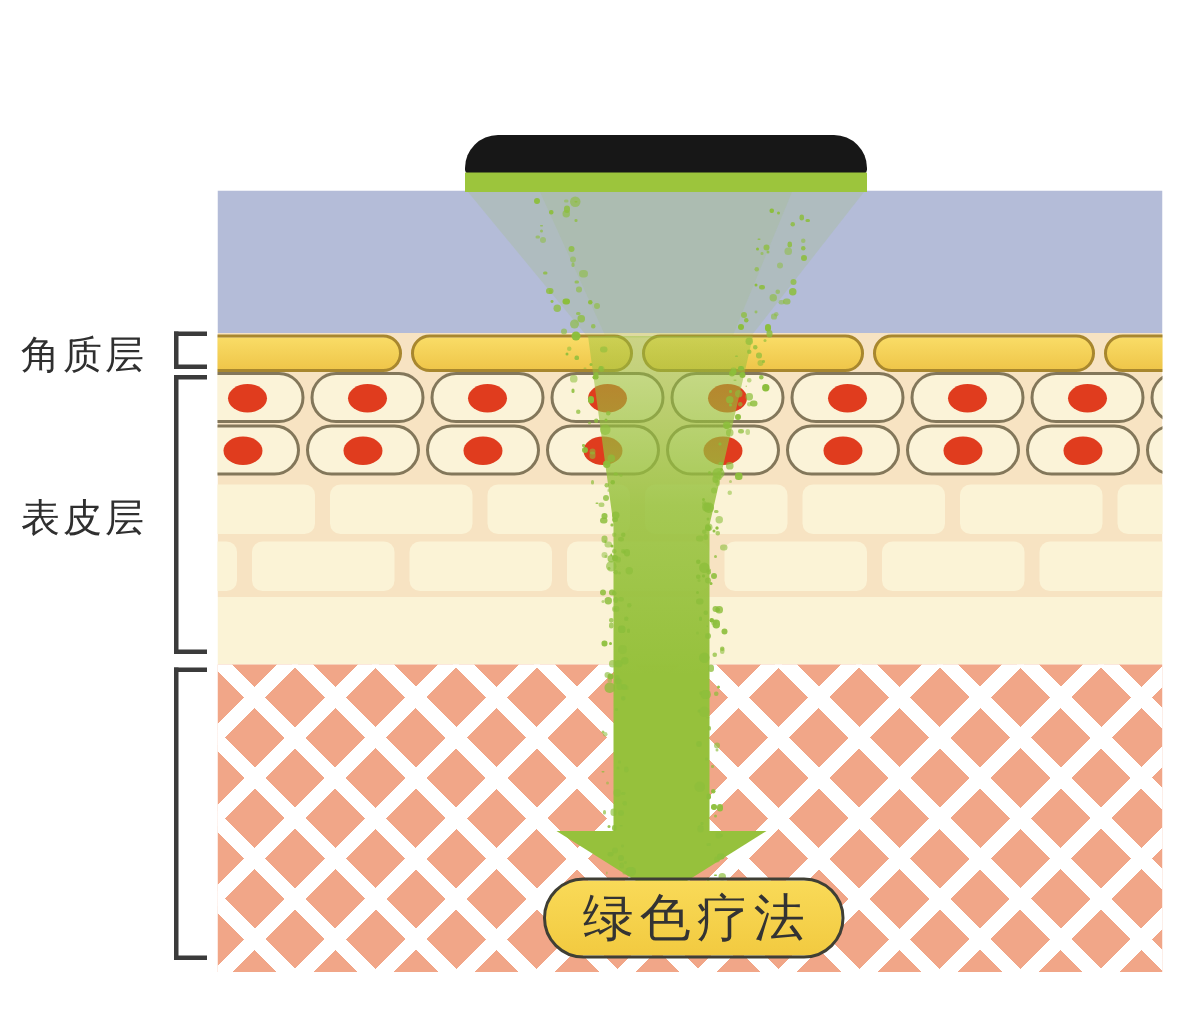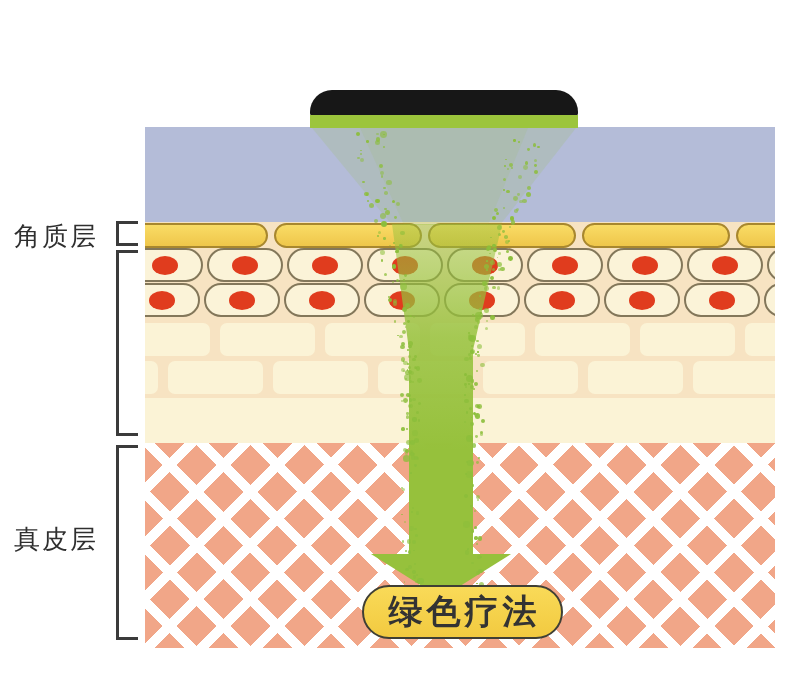--- a/index.html
+++ b/index.html
@@ -69,21 +69,21 @@
   #bracket-epidermis{left:116px;top:250px;height:186px;}
   #bracket-dermis{left:116px;top:445px;height:195px;}
   
   #therapy-pill{
     left:362px;top:585px;width:201px;height:54px;border-radius:27px;
     background:linear-gradient(var(--pill-yellow-light),var(--pill-yellow));
     border:2.5px solid #3f3f35;box-sizing:border-box;
     display:flex;align-items:center;justify-content:center;
   }
   #therapy-pill span{
-    font-size:34px;font-weight:bold;letter-spacing:4px;color:#333333;
+    font-size:34px;font-weight:normal;letter-spacing:4px;color:#333333;
     text-indent:4px;
   }
   
   #watermark{
     left:296px;top:618px;font-size:31px;letter-spacing:1px;
     color:var(--watermark-white);opacity:0.82;white-space:nowrap;
   }
 </style>
 </head>
 <body>
@@ -492,20 +492,20 @@
     </div>
 
   <div id="electrode-pad" class="abs"></div>
   <div id="electrode-strip" class="abs"></div>
 
 
   <div id="bracket-corneum" class="abs bracket"></div>
   <div id="bracket-epidermis" class="abs bracket"></div>
   <div id="bracket-dermis" class="abs bracket"></div>
   <div id="label-corneum" class="abs layer-label">角质层</div>
-  <div id="label-dermis" class="abs layer-label">真皮层</div>
+  <div id="label-epidermis" class="abs layer-label">表皮层</div>
 
   <div id="therapy-pill" class="abs">
     <span>绿色疗法</span>
   </div>
 
 
 </div>
 
 </body></html>

